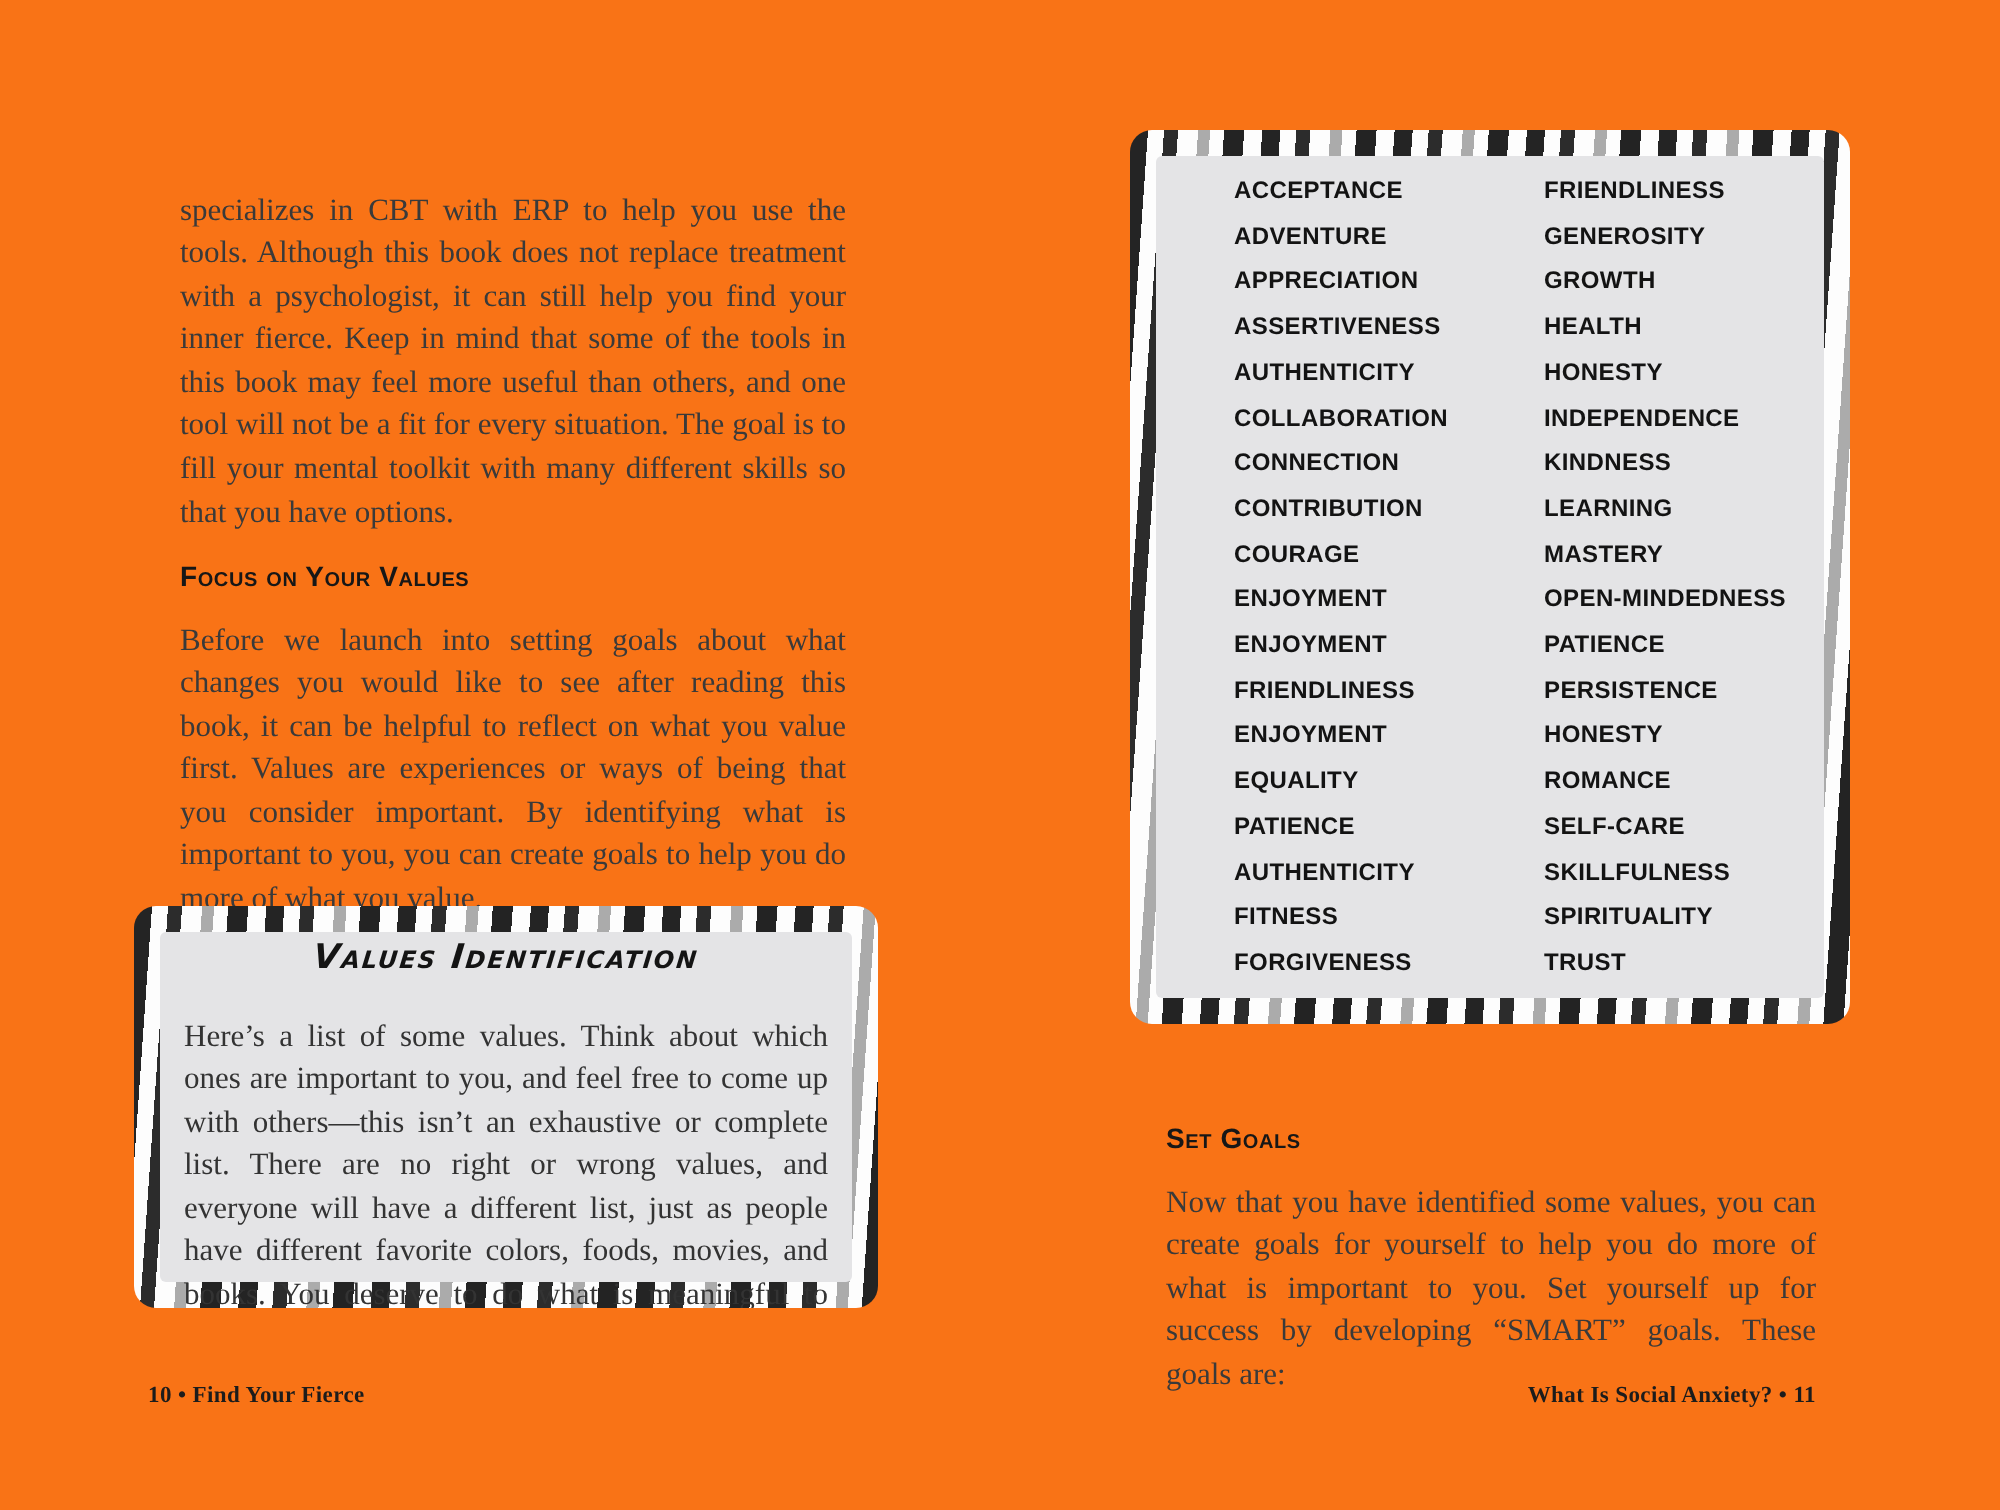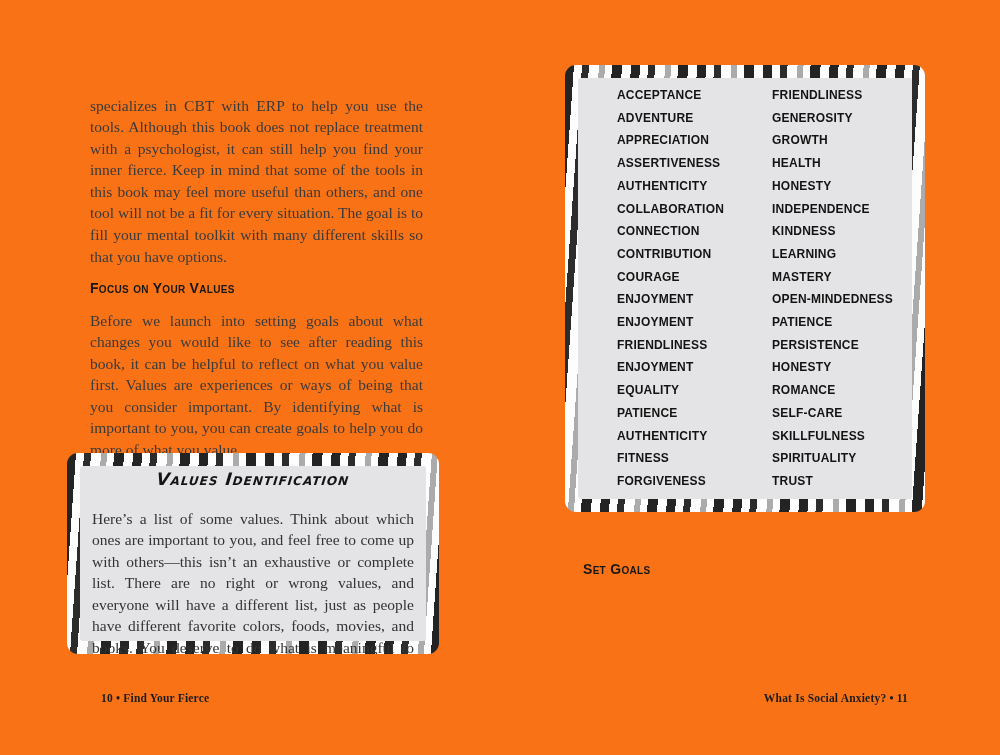--- a/index.html
+++ b/index.html
@@ -86,21 +86,21 @@
   #p2-body   {position:absolute;left:583px;top:575px;width:325px;}
   
   .footer{
     position:absolute;top:692px;
     font-family:"Liberation Serif", serif;
     font-weight:bold;
     font-size:11.5px;
     color:#1c1c1c;
     letter-spacing:.2px;
   }
-  #footer-left {left:101px;}
+  #footer-left {left:74px;}
   #footer-right{right:92px;text-align:right;}
 </style>
 </head>
 <body>
 
 <div id="canvas">
 
   <p id="p1-top" class="body-text">specializes in CBT with ERP to help you use the tools. Although this book does not replace treatment with a psychologist, it can still help you find your inner fierce. Keep in mind that some of the tools in this book may feel more useful than others, and one tool will not be a fit for every situation. The goal is to fill your mental toolkit with many different skills so that you have options.</p>
 
   <h2 id="p1-heading" class="heading">Focus on Your Values</h2>
@@ -156,16 +156,17 @@
           <li>SELF-CARE</li>
           <li>SKILLFULNESS</li>
           <li>SPIRITUALITY</li>
           <li>TRUST</li>
         </ul>
     </div>
   </div>
 
   <h2 id="p2-heading" class="heading">Set Goals</h2>
 
+  <p id="p2-body" class="body-text">Now that you have identified some values, you can create goals for yourself to help you do more of what is important to you. Set yourself up for success by developing “SMART” goals. These goals are:</p>
 
   <div id="footer-right" class="footer">What Is Social Anxiety? • 11</div>
 
 </div>
 
 </body></html>

